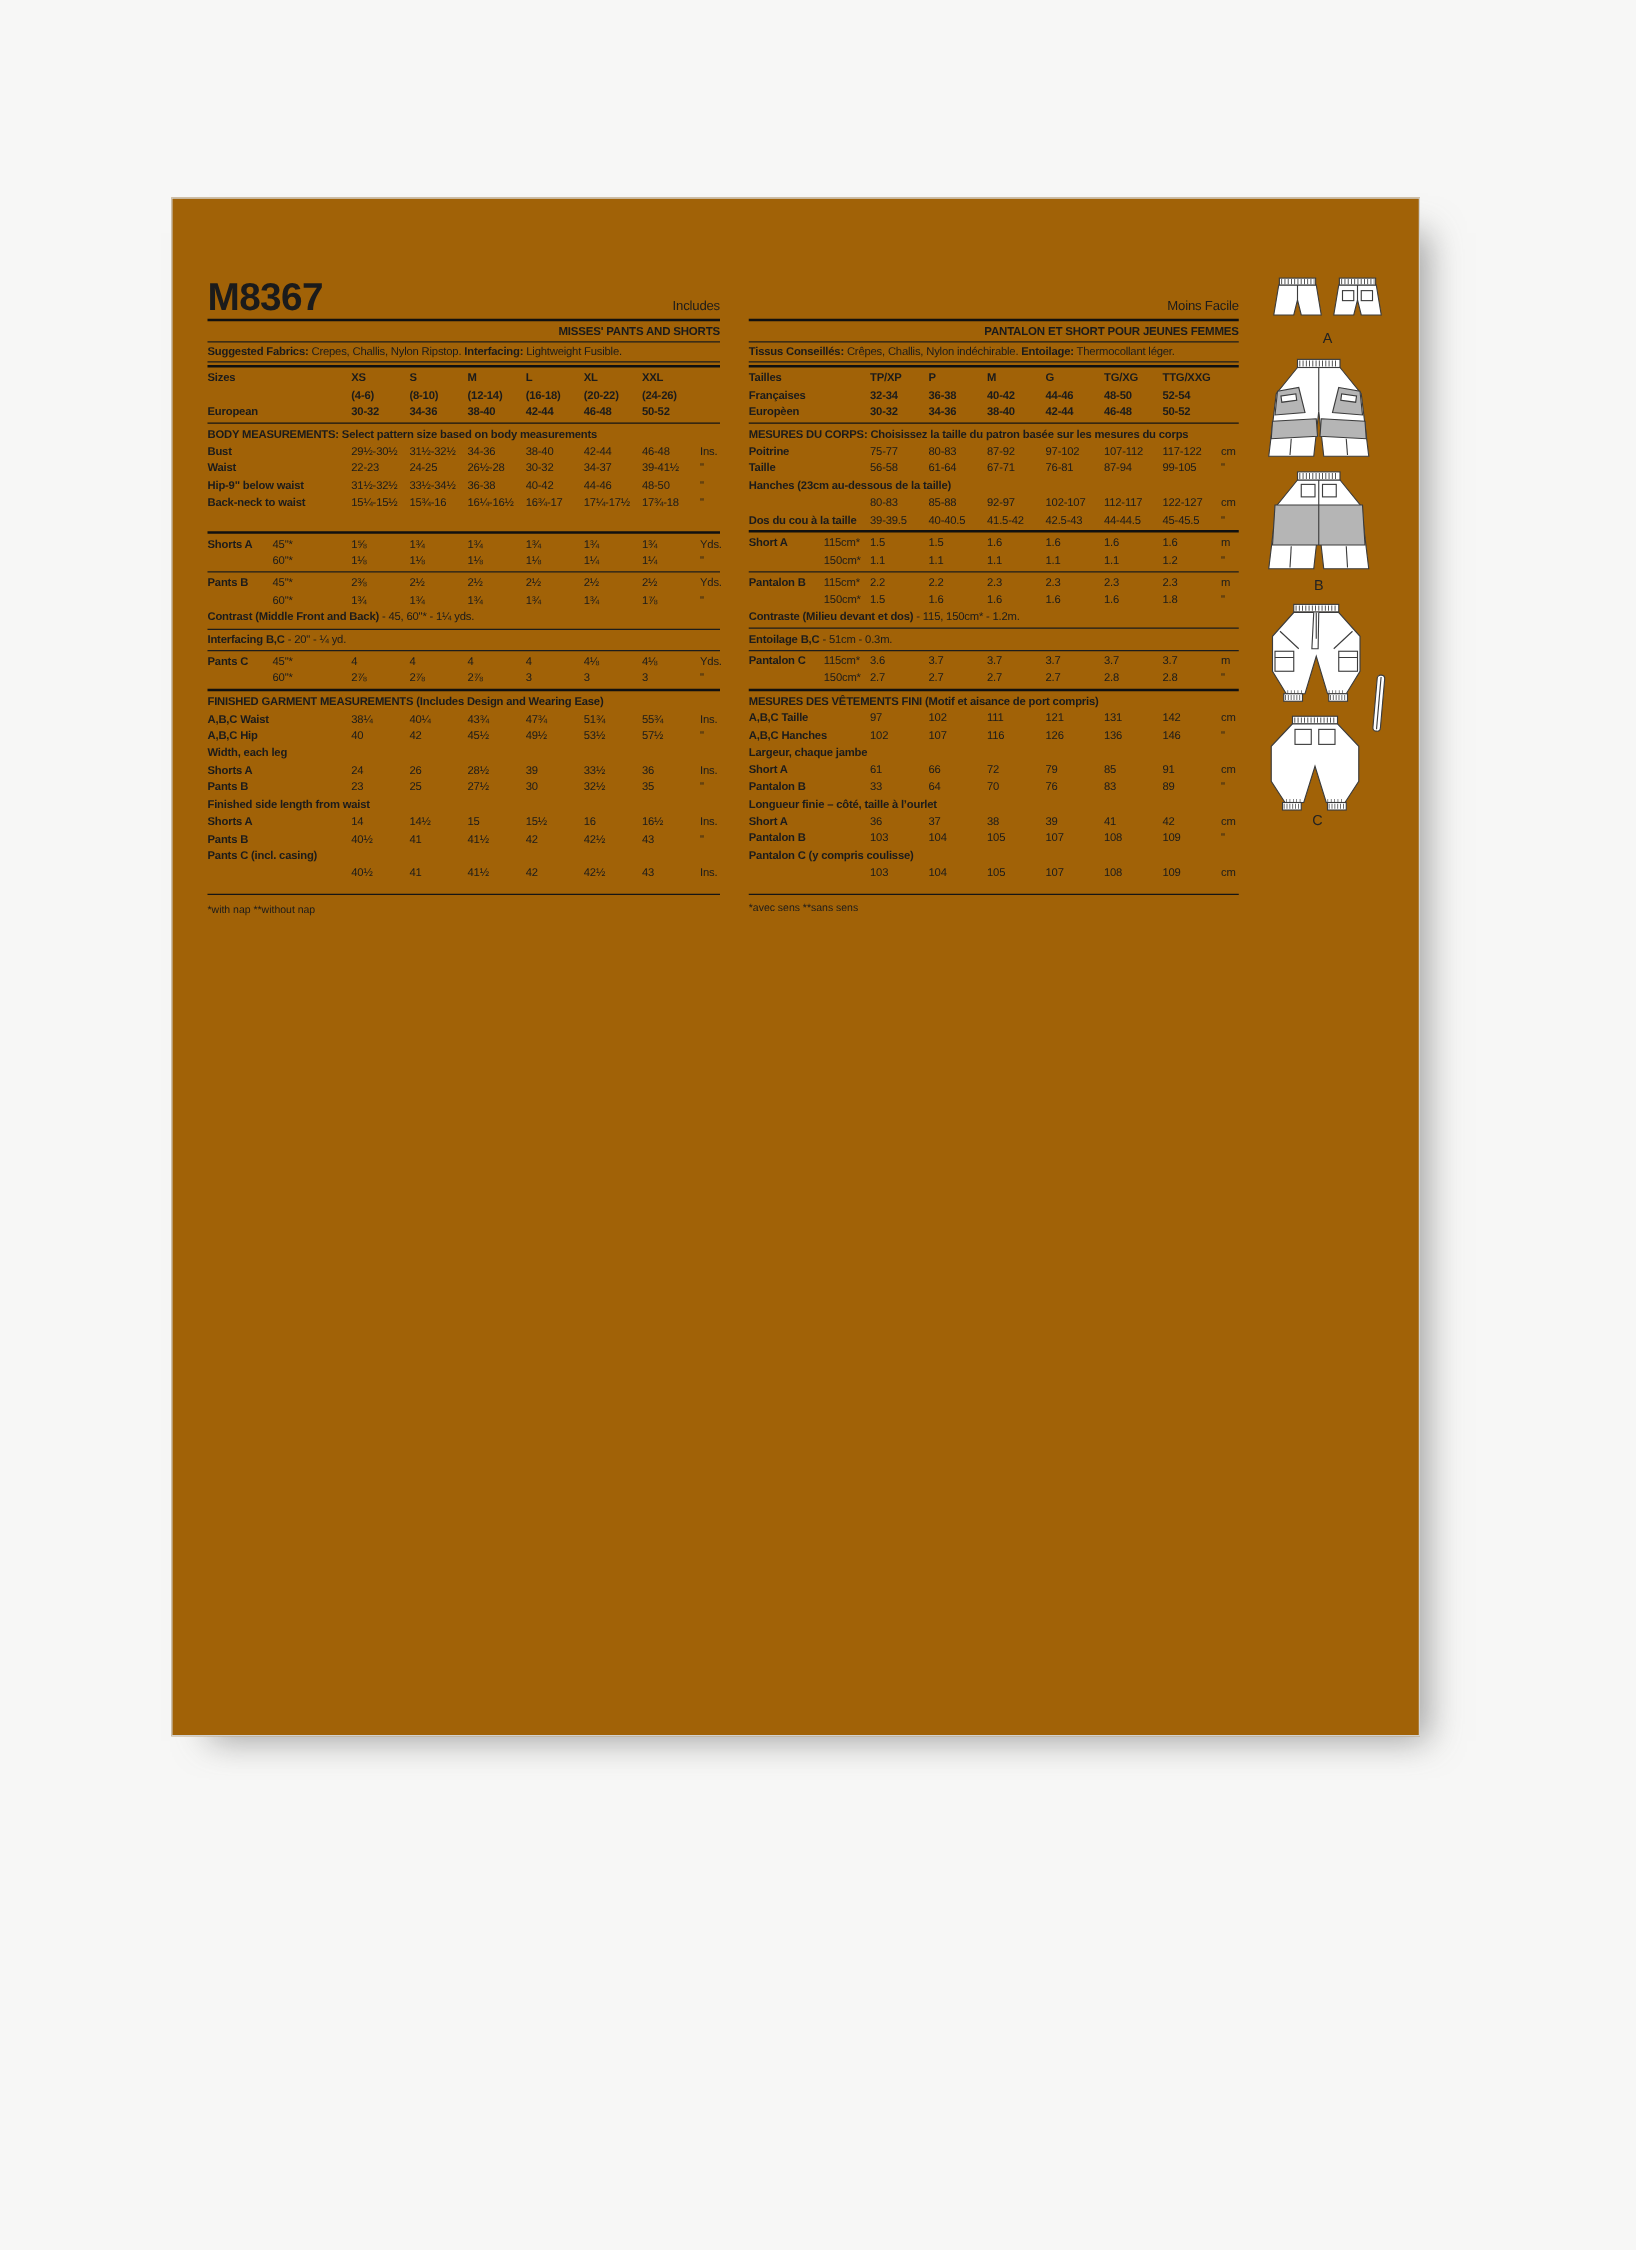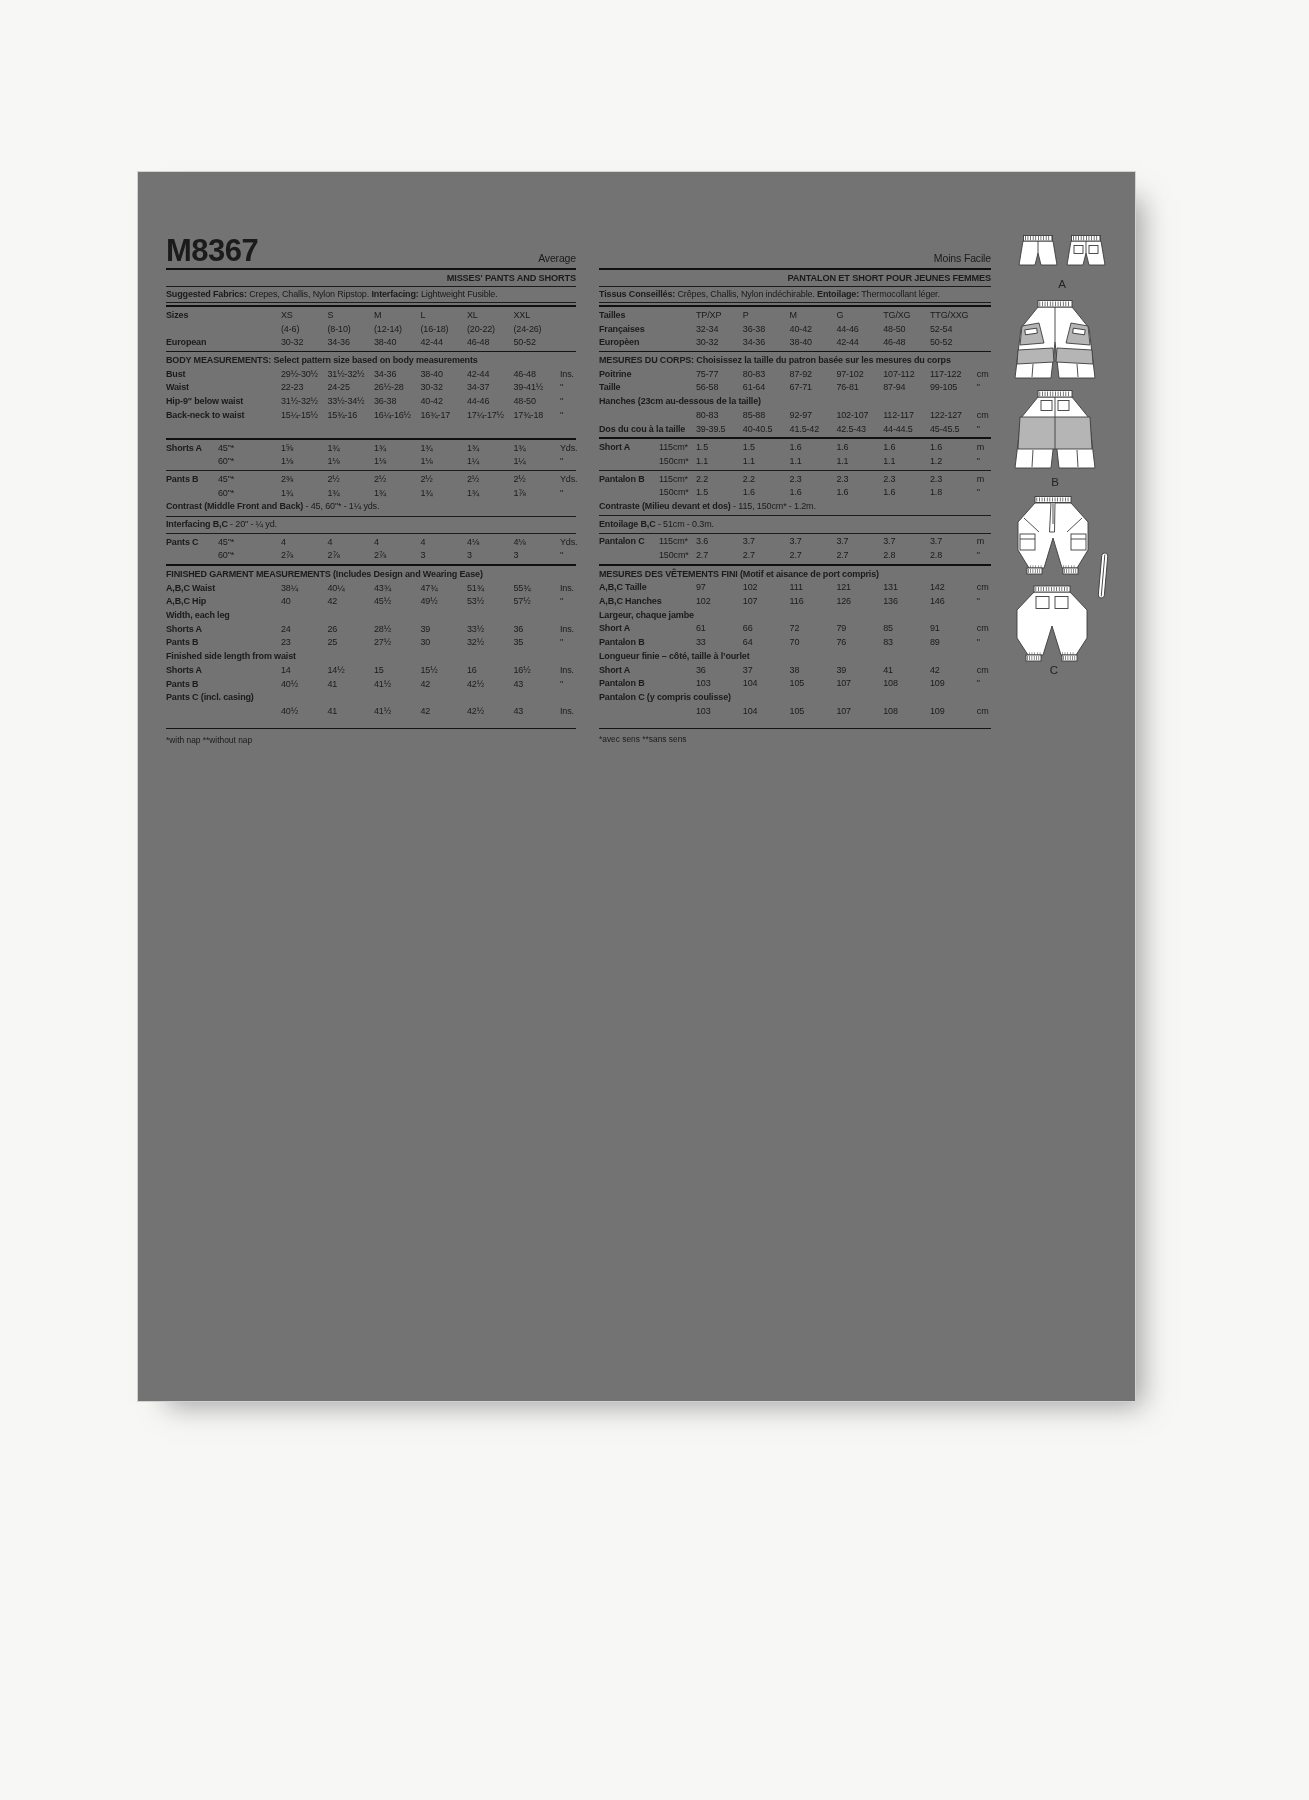--- a/index.html
+++ b/index.html
@@ -1,18 +1,18 @@
 <!DOCTYPE html>
 <html><head>
 <meta charset="utf-8">
 <style>
   html,body{margin:0;padding:0;}
   body{width:1309px;height:1800px;background:#f7f7f6;position:relative;
        font-family:"Liberation Sans", sans-serif;color:#1b1b1b;}
-  .sheet{position:absolute;left:137px;top:171px;width:997px;height:1229px;background:#737373;
+  .sheet{position:absolute;left:137px;top:158px;width:997px;height:1229px;background:#a16207;
          border:1px solid #d2d2d0;box-shadow:18px 16px 26px -12px rgba(105,105,105,.6);}
   .col{position:absolute;top:28px;letter-spacing:-0.15px;}
   .col-en{left:28px;width:410px;}
   .col-fr{left:461px;width:392px;}
   
   .hrow{height:64px;display:flex;justify-content:space-between;align-items:flex-end;padding-bottom:3px;}
   .hrow.fr-h{justify-content:flex-end;}
   .code{font-size:31px;font-weight:bold;line-height:.85;letter-spacing:-0.5px;}
   .diff{font-size:10.5px;}
   .hline{font-size:9px;height:12px;line-height:12.5px;white-space:nowrap;}
@@ -26,41 +26,41 @@
   .rl.md::after{content:"";position:absolute;left:0;right:0;top:1.3px;border-top:1.5px solid #151515;}
   .rl.hv{height:5px;}
   .rl.hv::after{content:"";position:absolute;left:0;right:0;top:1px;border-top:2.2px solid #101010;}
   
   .row{display:grid;height:13.7px;}
   .col-en .row{grid-template-columns:52px 63px repeat(6,46.5px) minmax(0,1fr);}
   .col-fr .row{grid-template-columns:60px 37px repeat(6,46.8px) minmax(0,1fr);}
   .row>div{line-height:13.7px;font-size:9px;white-space:nowrap;overflow:visible;}
   .lab{font-weight:bold;}
   .lab.span2{grid-column:1 / span 2;}
-  .hdr .val{font-weight:normal;}
+  .hdr .val{font-weight:bold;}
   .sect,.subhead{font-weight:bold;font-size:9px;height:13.7px;line-height:13.7px;white-space:nowrap;}
   .note{font-size:9px;height:13.7px;line-height:13.7px;white-space:nowrap;}
   .gap{height:14px;}
   .gap.sm{height:8px;}
   .foot{font-size:8.4px;padding-top:4px;letter-spacing:0;}
   
   .art{position:absolute;left:872px;top:60px;width:122px;}
   .art > div{position:absolute;}
   .vlabel{font-size:11.5px;color:#222;text-align:center;}
   svg{display:block;}
 </style>
 </head>
 <body>
 
 <div class="sheet">
 
   <div class="col col-en">
     <div class="hrow">
       <div class="code">M8367</div>
-      <div class="diff">Average</div>
+      <div class="diff">Includes</div>
     </div>
     <div class="rl hv"></div>
     <div class="hline gtitle">MISSES' PANTS AND SHORTS</div>
     <div class="rl thin"></div>
     <div class="hline" id="en-fabrics"><span class="bseg">Suggested Fabrics:</span><span class="rseg"> Crepes, Challis, Nylon Ripstop. </span><span class="bseg">Interfacing:</span><span class="rseg"> Lightweight Fusible.</span></div>
     <div class="rl thin"></div>
     <div class="rl hv"></div>
     <div id="en-rows">
         <div class="row hdr">
           <div class="lab span2">Sizes</div>

